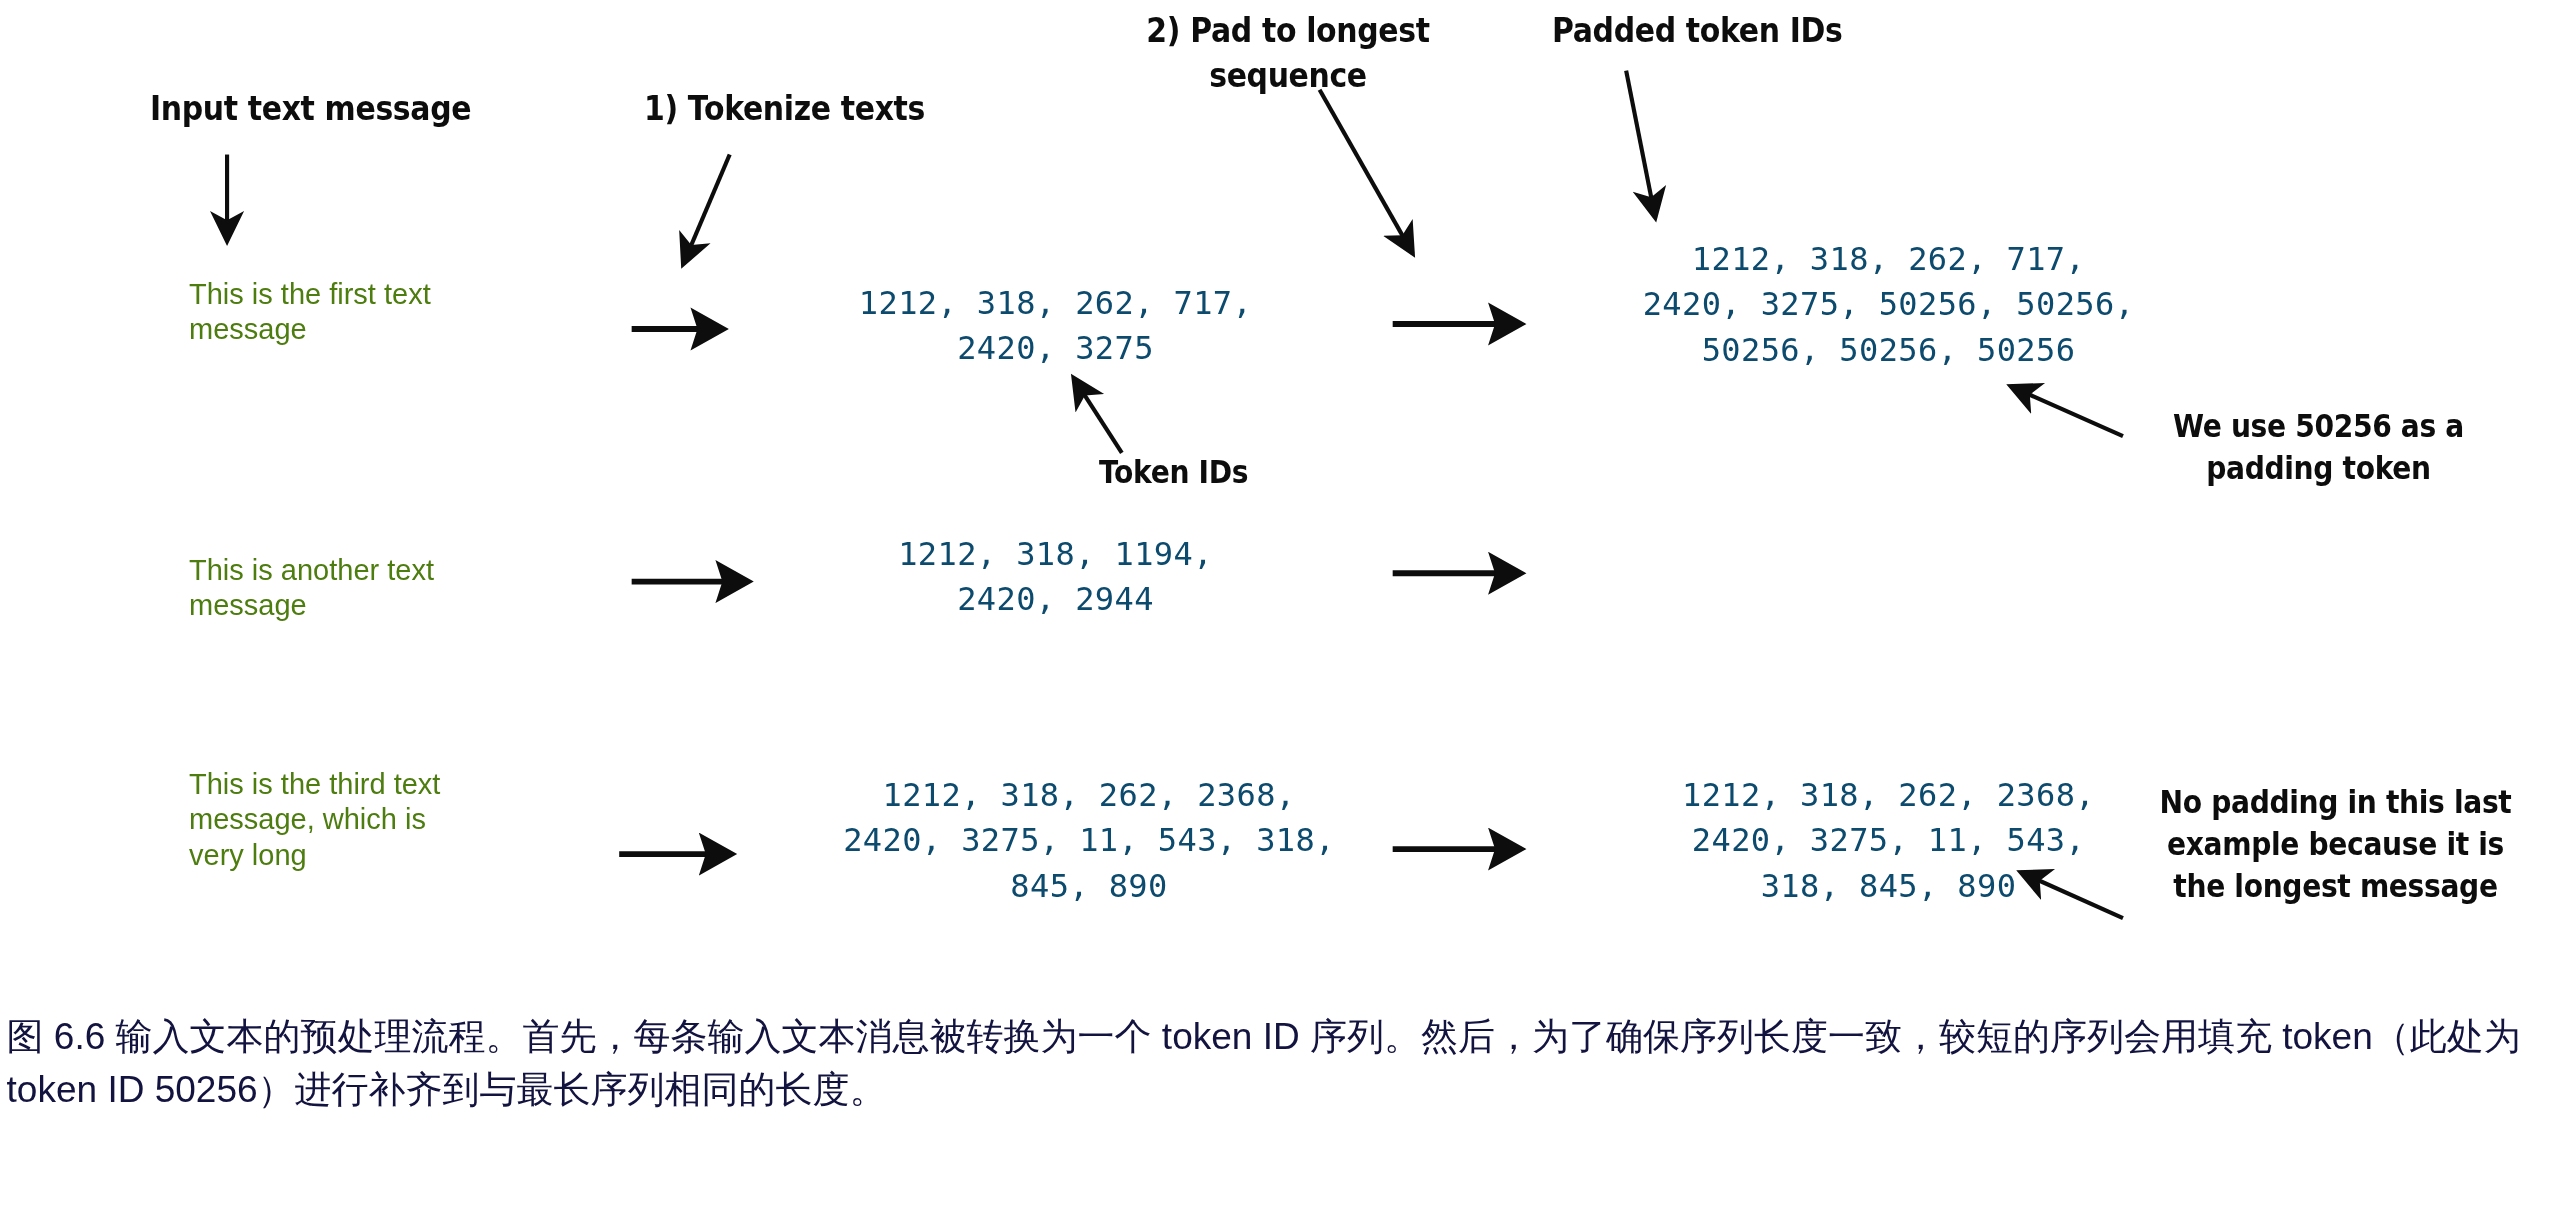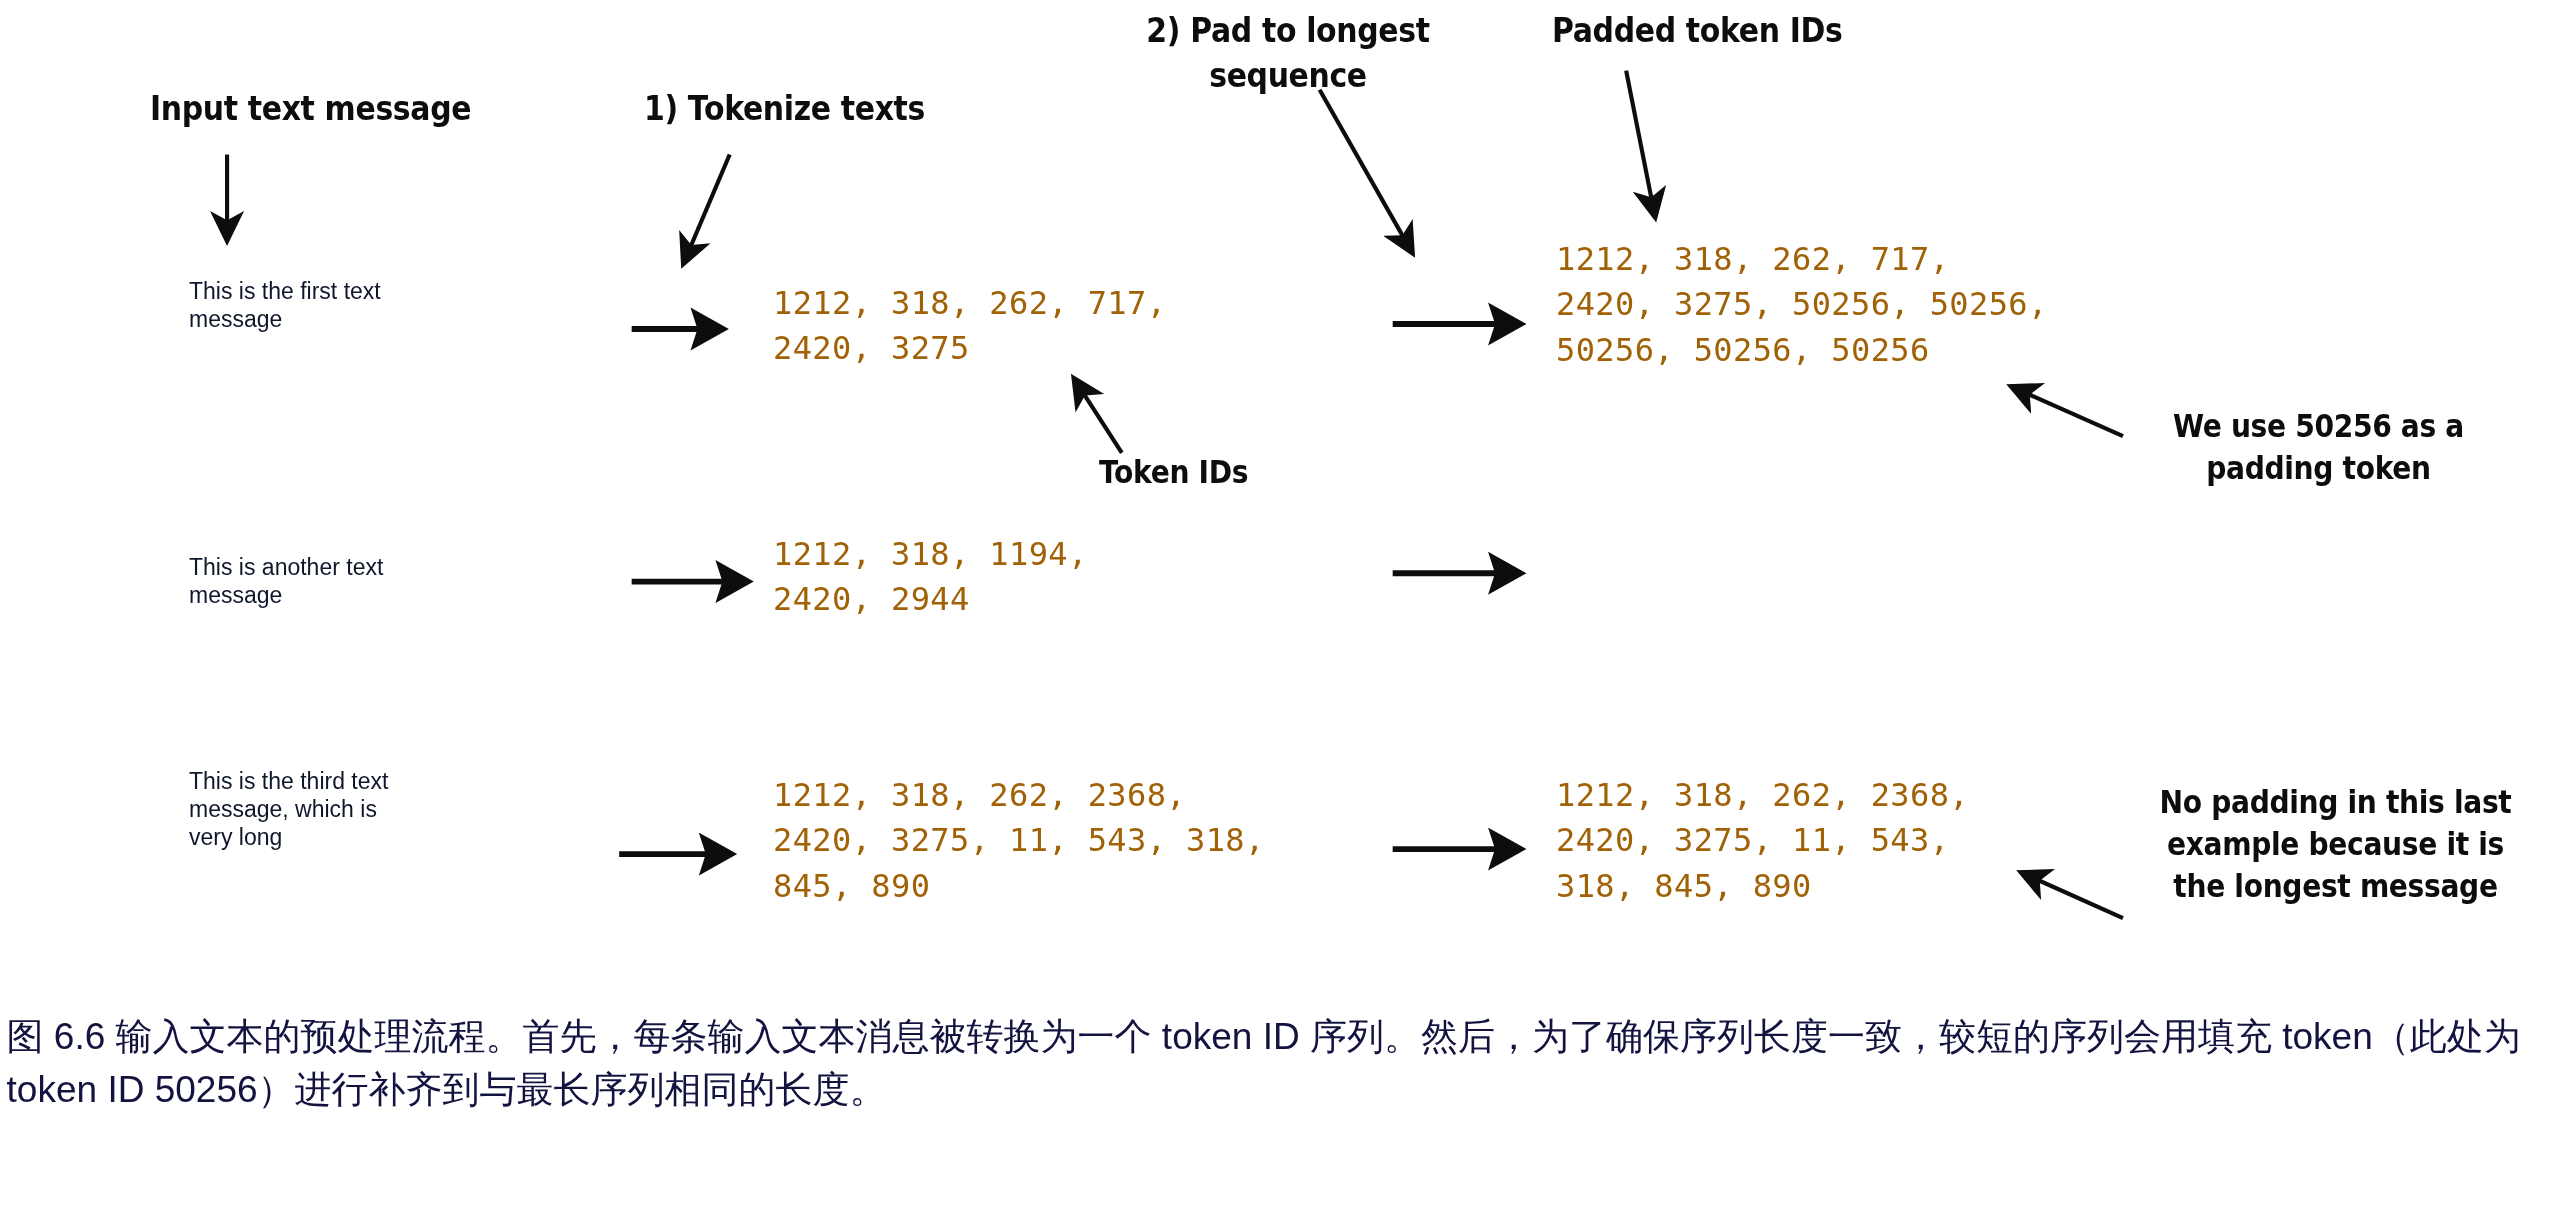--- a/index.html
+++ b/index.html
@@ -35,34 +35,35 @@
   }
   .annot.center {
     transform-origin: center center;
     text-align: center;
   }
 
   
   .msg {
     font-family: "Liberation Sans", sans-serif;
     font-weight: 400;
-    font-size: 23px;
+    font-size: 29px;
     line-height: 1.22;
-    color: #0f172a;
+    color: #4d7c0f;
     white-space: pre-line;
   }
 
   
   .ids {
     font-family: "DejaVu Sans Mono", monospace;
     font-size: 32px;
     line-height: 1.42;
-    color: #a16207;
+    color: #0c4a6e;
     white-space: pre-line;
     letter-spacing: 0.4px;
+    text-align: center;
   }
   .ids .pad { text-underline-offset: 4.2px; }
 
   
   #caption {
     position: absolute;
     left: 6.6px;
     top: 1011px;
     width: 2559px;
     font-family: "Liberation Sans", sans-serif;

